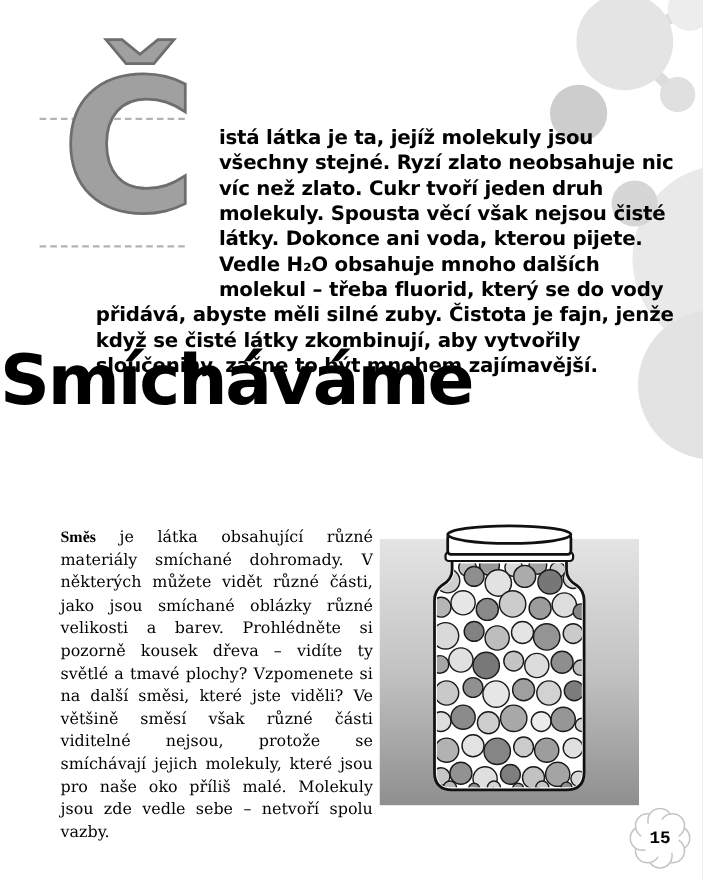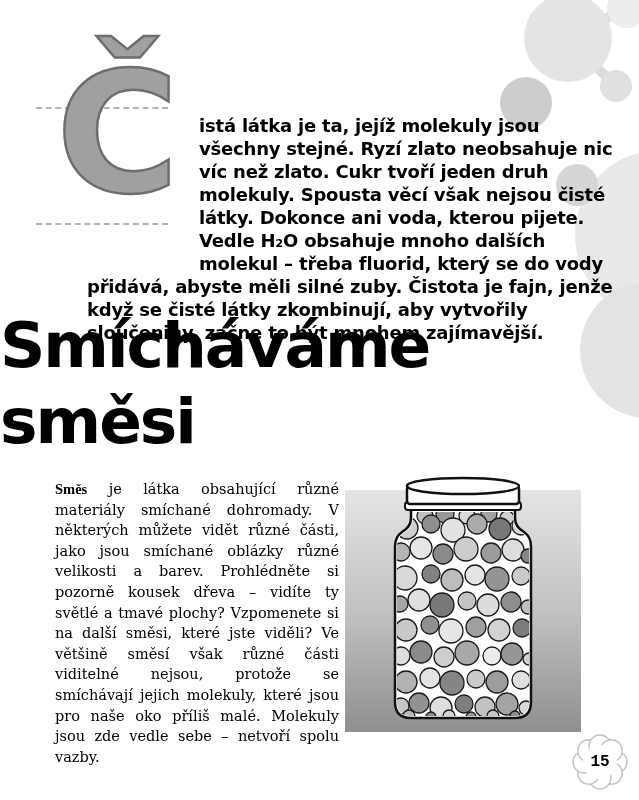--- a/index.html
+++ b/index.html
@@ -66,21 +66,20 @@
 
   <div class="dropcap">Č</div>
 
   <div class="intro">
     <span class="cap-spacer"></span>
     <span class="lead">istá látka</span><span> je ta, jejíž molekuly jsou všechny stejné. Ryzí zlato neobsahuje nic víc než zlato. Cukr tvoří jeden druh molekuly. Spousta věcí však nejsou čisté látky. Dokonce ani voda, kterou pijete. Vedle H₂O obsahuje mnoho dalších molekul – třeba fluorid, který se do vody přidává, abyste měli silné zuby. Čistota je fajn, jenže když se čisté látky zkombinují, aby vytvořily sloučeniny, začne to být mnohem zajímavější.</span>
   </div>
 
   <h1 class="title">
     <span>Smícháváme</span><br>
-    <span>směsi</span>
   </h1>
 
   <div class="body-col">
     <span class="lead">Směs</span><span> je látka obsahující různé materiály smíchané dohromady. V některých můžete vidět různé části, jako jsou smíchané oblázky různé velikosti a barev. Prohlédněte si pozorně kousek dřeva – vidíte ty světlé a tmavé plochy? Vzpomenete si na další směsi, které jste viděli? Ve většině směsí však různé části viditelné nejsou, protože se smíchávají jejich molekuly, které jsou pro naše oko příliš malé. Molekuly jsou zde vedle sebe – netvoří spolu vazby.</span>
   </div>
 
   <div class="figure">
     <svg width="236" height="260" viewBox="0 0 236 260">
       <defs>
         <linearGradient id="figbg" x1="0" y1="0" x2="0" y2="1">

